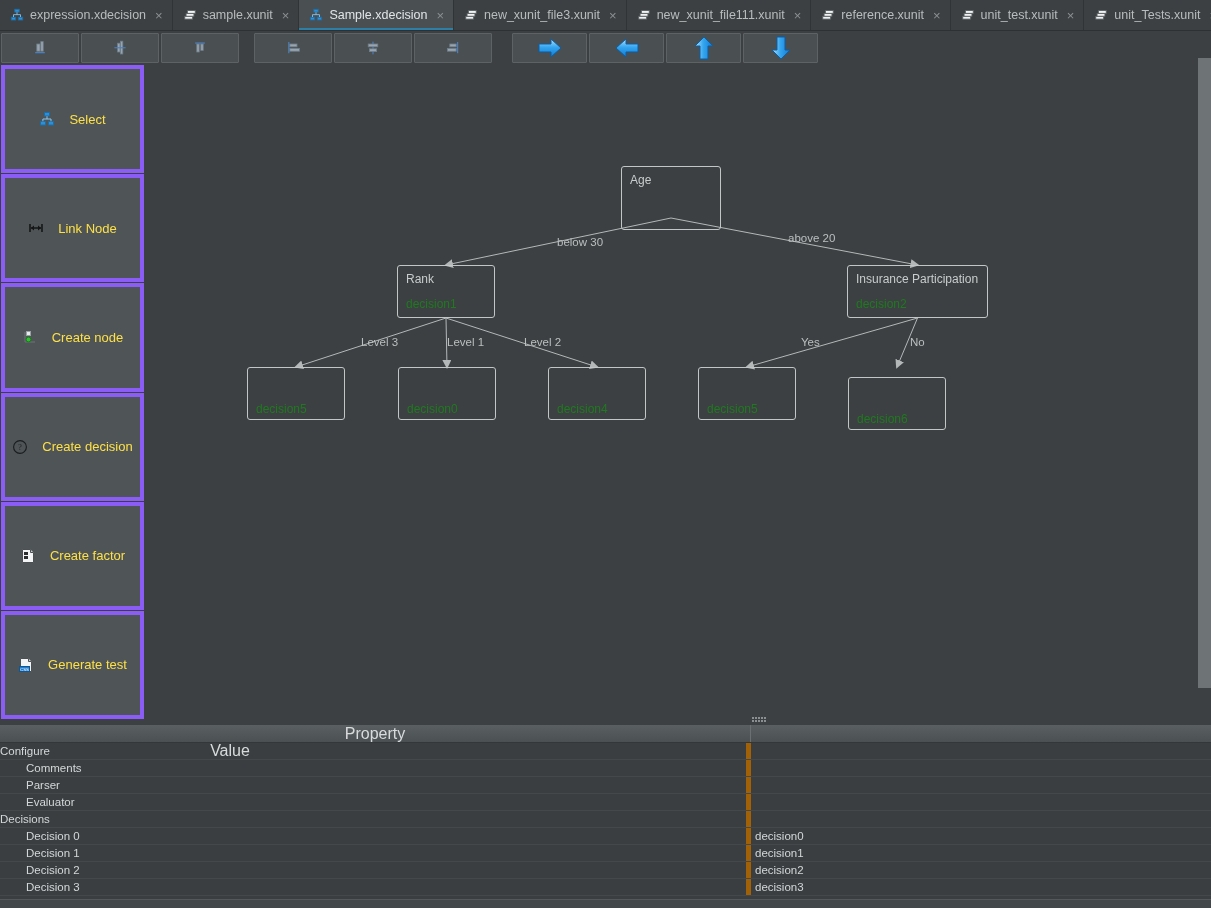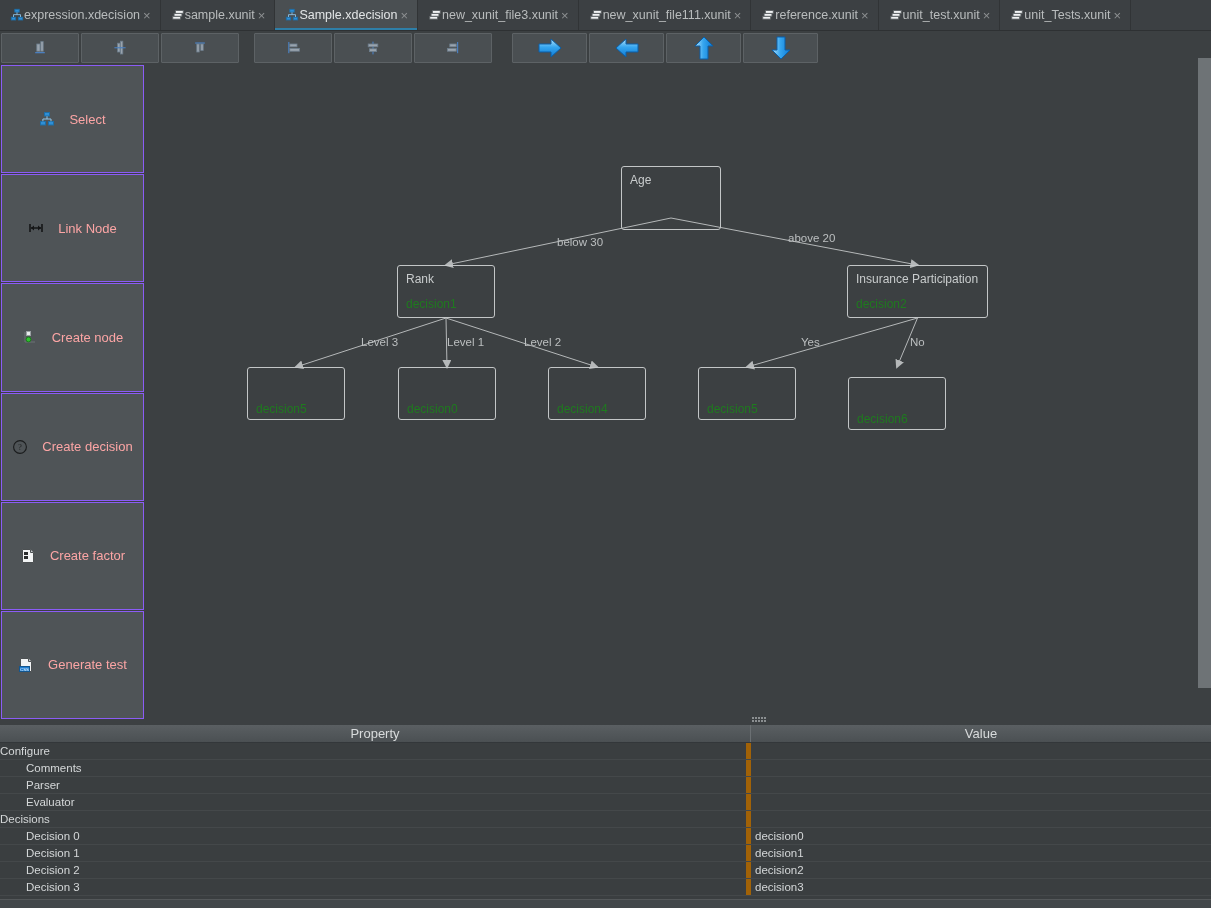--- a/index.html
+++ b/index.html
@@ -15,21 +15,21 @@
     position: absolute; left: 0; top: 0;
     width: 1211px; height: 31px;
     background: #3c4043;
     display: flex;
     align-items: stretch;
     overflow: hidden;
     border-bottom: 1px solid #2e3133;
   }
   .tab {
     display: flex; align-items: center;
-    gap: 0;
+    gap: 6px;
     padding: 0 9px 0 10px;
     background: #3c4043;
     border-right: 1px solid #313436;
     color: #b9bcbd;
     font-size: 12.5px;
     white-space: nowrap;
     flex: 0 0 auto;
     position: relative;
   }
   .tab.active {
@@ -80,24 +80,24 @@
   #palette {
     position: absolute; left: 0; top: 65px;
     width: 145px; height: 655px;
     background: #3c4042;
     display: flex; flex-direction: column;
   }
   .pal-item {
     height: 109px;
     margin: 0 1px 1px 1px;
     background: #4f5457;
-    border: 1px solid #8b5cf6;
+    border: 4px solid #8b5cf6;
     display: flex; align-items: center; justify-content: center;
     gap: 14px;
-    color: #fca5a5;
+    color: #fde047;
     font-size: 13px;
   }
   .pal-icon { width: 16px; height: 16px; display:block; flex:0 0 16px; }
 
   
   #canvas {
     position: absolute; left: 145px; top: 65px;
     width: 1066px; height: 655px;
     background: #3c4042;
     overflow: hidden;
@@ -154,21 +154,21 @@
   #proptable {
     position: absolute; left: 0; top: 725px;
     width: 1211px; height: 183px;
     background: #3a3e40;
     overflow: hidden;
   }
   #prop-header {
     display: flex; height: 18px;
     background: linear-gradient(to bottom, #5a5f62 0%, #4b5053 100%);
     border-bottom: 1px solid #33373a;
-    color: #d8dbdc; font-size: 13px;
+    color: #d8dbdc; font-size: 16px; flex-direction: column;
   }
   .prop-h-cell {
     display: flex; align-items: center; justify-content: center;
     height: 100%;
     border-right: 1px solid #6b7073;
   }
   .prop-h-cell.c1 { width: 751px; }
   .prop-h-cell.c2 { width: 460px; border-right: none; }
 
   #prop-body { position: relative; }

